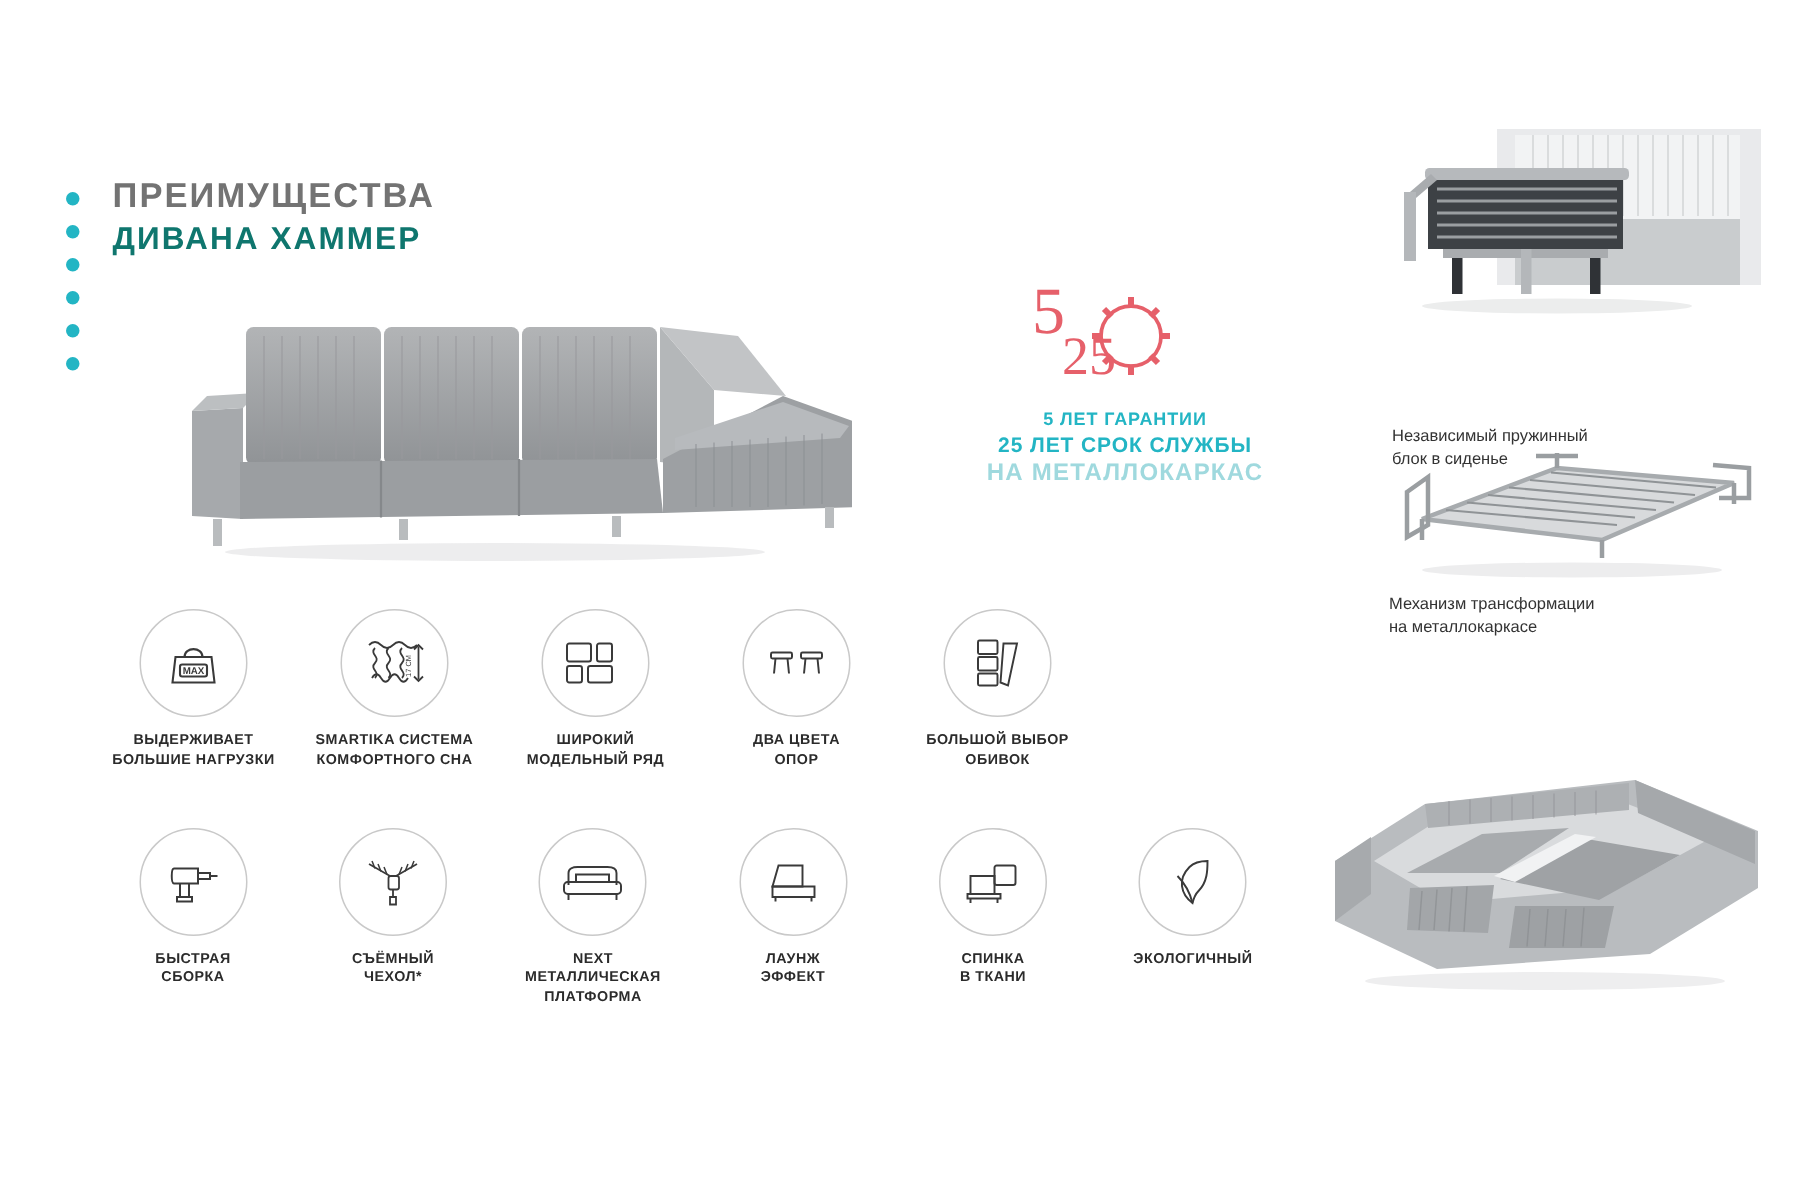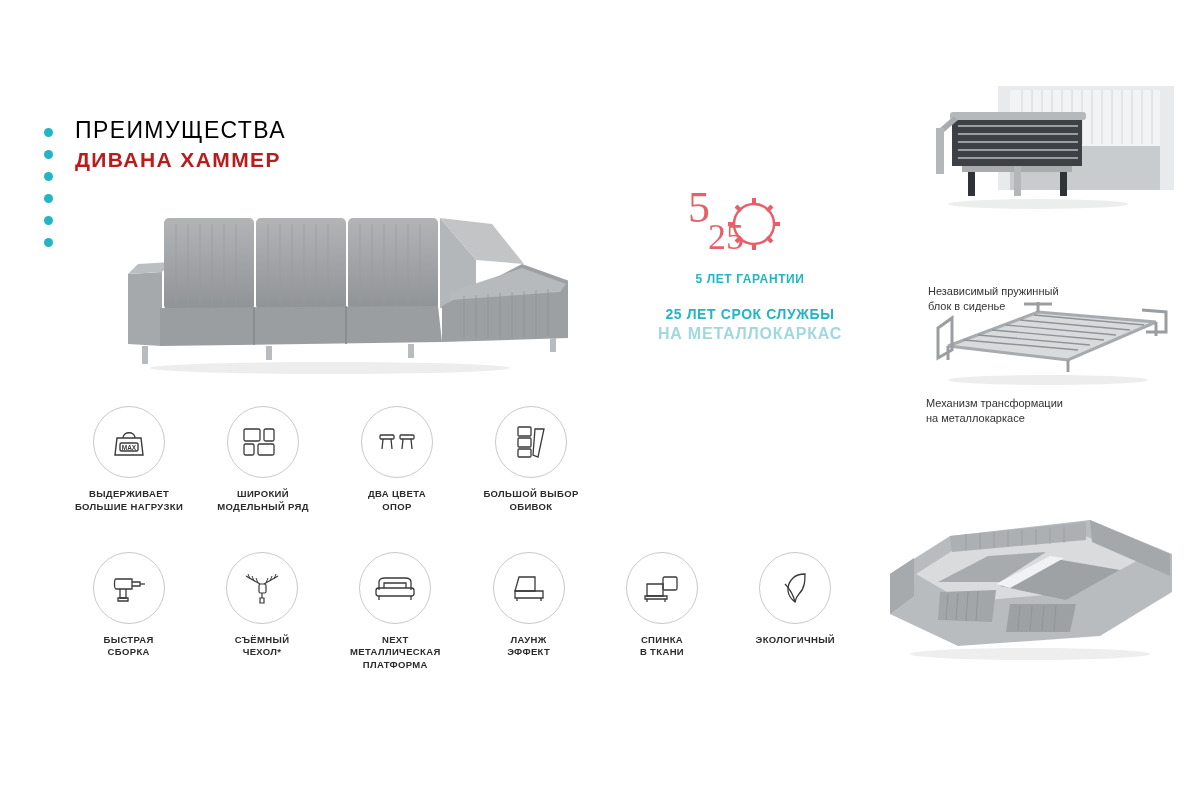--- a/index.html
+++ b/index.html
@@ -40,27 +40,27 @@
     height: 9px;
     border-radius: 50%;
     background: #23b5c4;
   }
   .title-block {
     line-height: 1.12;
   }
   .title-main {
     font-size: 23px;
     letter-spacing: 1.4px;
-    color: #000000;
-    font-weight: normal;
+    color: #737373;
+    font-weight: bold;
   }
   .title-sub {
     font-size: 21px;
     letter-spacing: 1.4px;
-    color: #b91c1c;
+    color: #0f766e;
     font-weight: bold;
     margin-top: 4px;
   }
 
   
   .sofa-main {
     position: absolute;
     left: 120px;
     top: 196px;
     width: 448px;
@@ -104,21 +104,21 @@
     font-size: 12px;
     color: #23b5c4;
     letter-spacing: 0.6px;
     font-weight: bold;
   }
   .badge-line2 {
     font-size: 14px;
     color: #23b5c4;
     letter-spacing: 0.6px;
     font-weight: bold;
-    margin-top: 20px;
+    margin-top: 2px;
   }
   .badge-line3 {
     font-size: 16px;
     color: #9fd9de;
     letter-spacing: 0.8px;
     margin-top: 3px;
     font-weight: bold;
   }
 
   
@@ -149,20 +149,21 @@
   .feature-label {
     font-size: 9.5px;
     line-height: 1.35;
     color: #2b2b2b;
     font-weight: bold;
     letter-spacing: 0.35px;
     white-space: pre-line;
   }
   .feature-row-2 {
     margin-top: 38px;
+    justify-content: center;
   }
 
   
   .right-photo-1 {
     position: absolute;
     left: 918px;
     top: 86px;
     width: 256px;
     height: 132px;
   }
@@ -327,20 +328,39 @@
               <rect x="11" y="21" width="18" height="8" rx="1.5" fill="#fff"></rect>
             </g>
             <text x="20" y="27.5" font-size="6.5" font-family="Liberation Sans, sans-serif" font-weight="bold" text-anchor="middle" fill="#3a3a3a">MAX</text>
           </svg>
         </div>
         <div class="feature-label">ВЫДЕРЖИВАЕТ
 БОЛЬШИЕ НАГРУЗКИ</div>
       </div>
 
 
+      <div class="feature">
+        <div class="circle">
+          <svg width="46" height="40" viewBox="0 0 46 40">
+            <g fill="none" stroke="#3a3a3a" stroke-width="1.2">
+              <path d="M6,8 q4,-4 8,0 q4,4 8,0 q4,-4 8,0 q4,4 8,0"></path>
+              <path d="M8,30 q3,-5 6,0 t6,0 t6,0 t6,0"></path>
+              <path d="M10,10 C6,14 14,16 10,20 C6,24 14,26 10,30"></path>
+              <path d="M19,10 C15,14 23,16 19,20 C15,24 23,26 19,30"></path>
+              <path d="M28,10 C24,14 32,16 28,20 C24,24 32,26 28,30"></path>
+              <line x1="39" y1="9" x2="39" y2="31"></line>
+              <path d="M36,11 L39,8 L42,11"></path>
+              <path d="M36,29 L39,32 L42,29"></path>
+            </g>
+            <text x="34" y="22" font-size="5" font-family="Liberation Sans, sans-serif" fill="#3a3a3a" transform="rotate(-90 34 22)" text-anchor="middle">17 СМ</text>
+          </svg>
+        </div>
+        <div class="feature-label">SMARTIKA СИСТЕМА
+КОМФОРТНОГО СНА</div>
+      </div>
 
       <div class="feature">
         <div class="circle">
           <svg width="44" height="34" viewBox="0 0 44 34">
             <g fill="none" stroke="#3a3a3a" stroke-width="1.3">
               <rect x="3" y="4" width="16" height="12" rx="1.5"></rect>
               <rect x="23" y="4" width="10" height="12" rx="1.5"></rect>
               <rect x="3" y="19" width="10" height="11" rx="1.5"></rect>
               <rect x="17" y="19" width="16" height="11" rx="1.5"></rect>
             </g>

